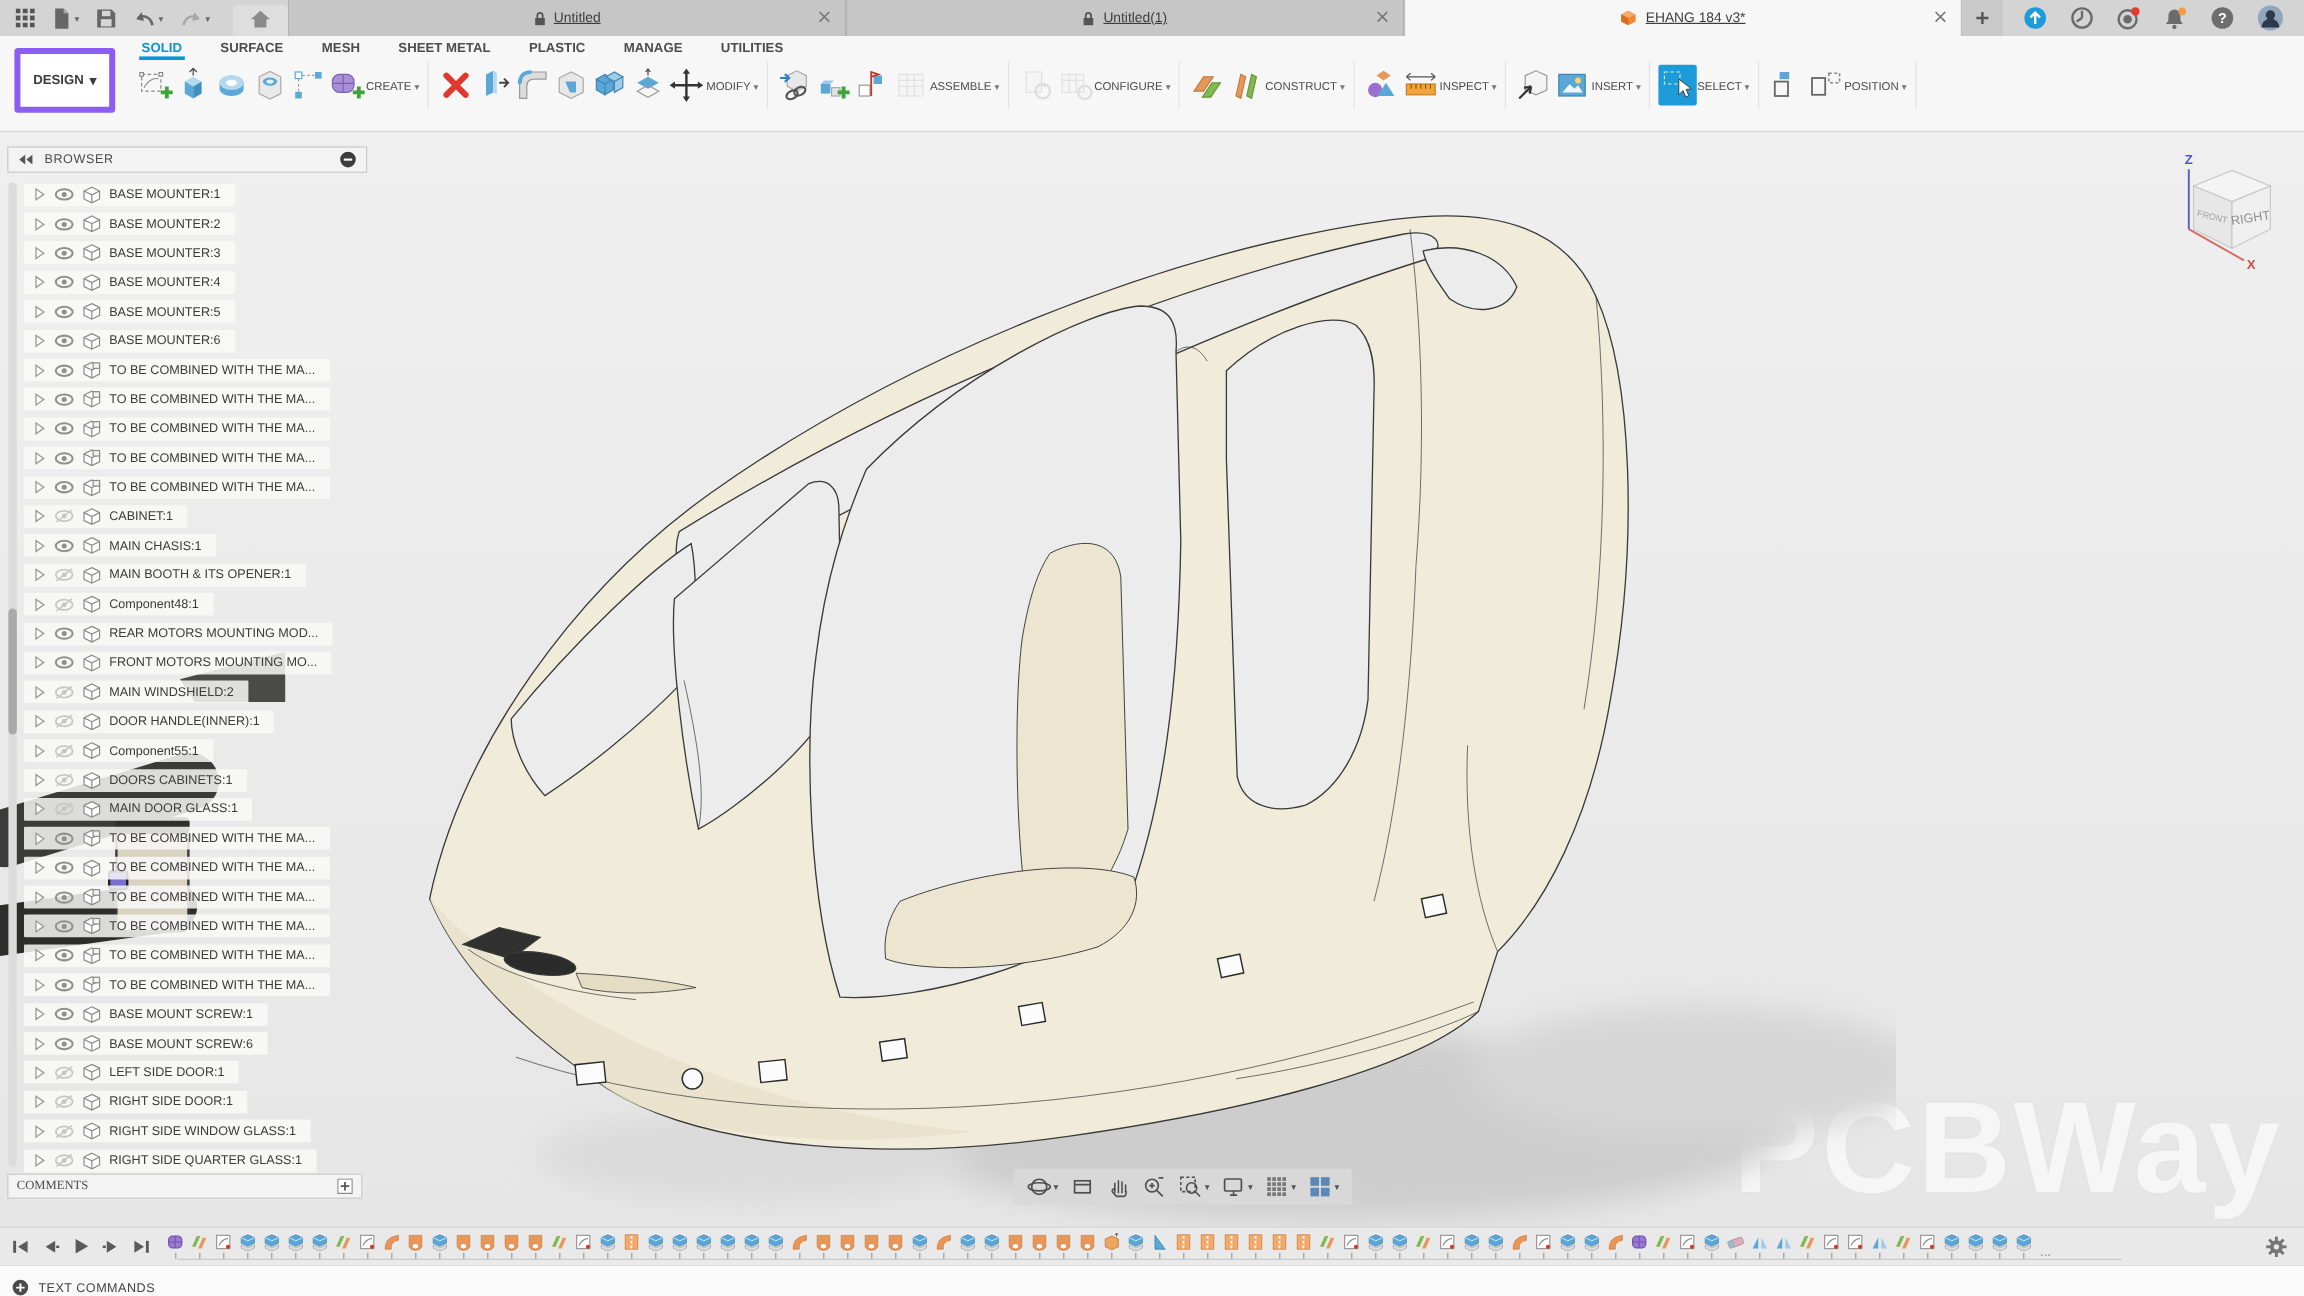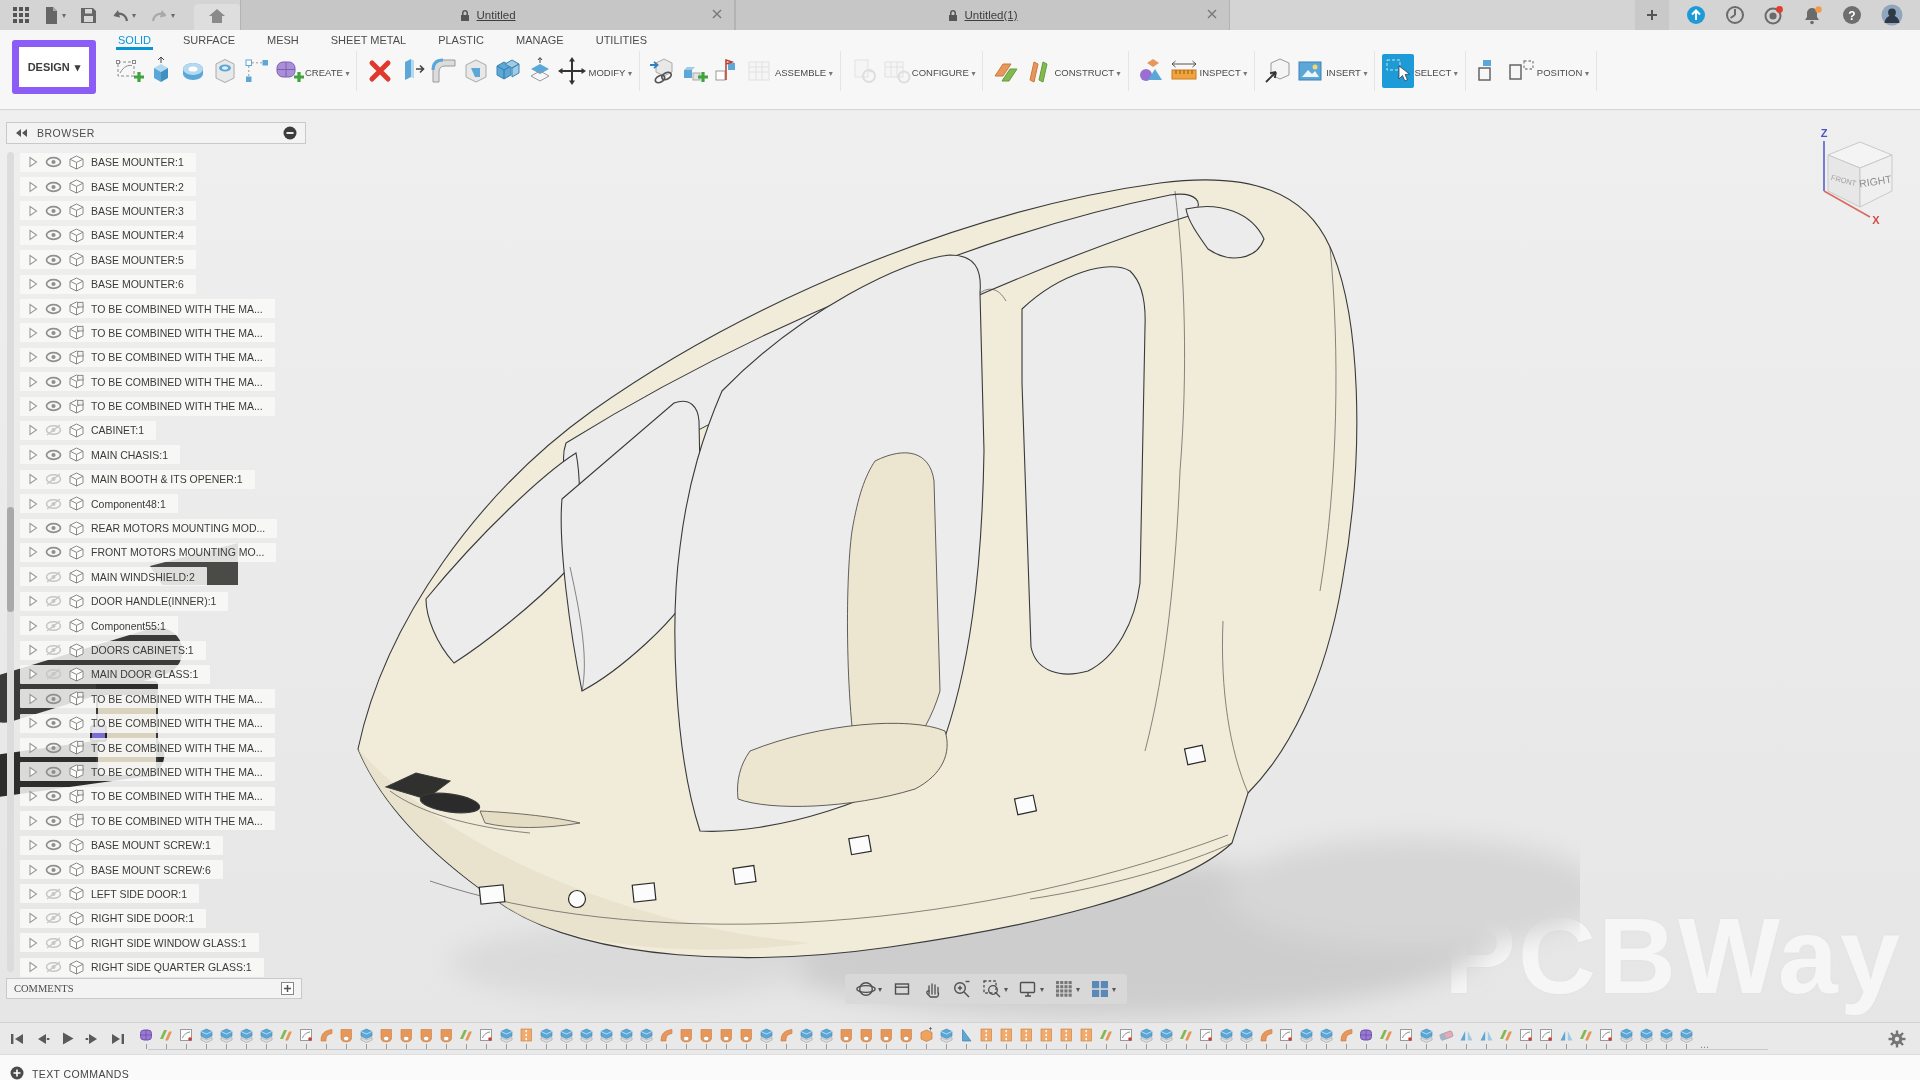--- a/index.html
+++ b/index.html
@@ -20,25 +20,25 @@
   .doc-tab.active { background:#f7f7f7; border-color:#c0c0c0; }
   .tab-label { font-size:11.5px; color:#3e3e3e;text-decoration:underline; }
   .tab-close { position:absolute; right:12px; top:9px; }
   #new-tab-btn { width:34px; display:flex; align-items:center; justify-content:center; background:#c9c9c9; }
   #topbar-right { display:flex; align-items:center; gap:9px; padding:0 12px; }
 
   
   #toolbar { position:absolute; left:0; top:30px; width:1920px; height:80px;
     background:#f7f7f7; border-bottom:1px solid #d6d6d6; z-index:19; }
   #design-box { position:absolute; left:12px; top:10px; width:84px; height:54px;
-    background:#fff; border:7px solid #8b5cf6; border-radius:3px;
+    background:#fff; border:5px solid #8b5cf6; border-radius:3px;
     display:flex; align-items:center; justify-content:center; gap:5px;
     font-size:11px; font-weight:bold; color:#3c3c3c; }
   #ribbon-tabs { position:absolute; left:116px; top:0px; height:20px; display:flex; gap:28px; align-items:flex-end; }
-  .ribbon-tab { font-size:11px; font-weight:normal; color:#4d4d4d; padding:3px 2px 1px; border-bottom:3px solid transparent; }
+  .ribbon-tab { font-size:11px; font-weight:bold; color:#4d4d4d; padding:3px 2px 1px; border-bottom:3px solid transparent; }
   .ribbon-tab.active { color:#0696d7; border-bottom:3px solid #0696d7; }
   #tb-groups { position:absolute; left:106px; top:21px; display:flex; }
   .tb-group { display:flex; flex-direction:row; align-items:center; padding:0 7px; border-right:1px solid #e4e4e4; }
   .tb-icons { display:flex; align-items:center; height:40px; }
   .tb-btn { width:32px; height:34px; display:flex; align-items:center; justify-content:center; border-radius:2px; }
   .tb-btn.disabled { opacity:.35; }
   .tb-btn.active { background:#1d9bd8; }
   .tb-label { font-size:9.5px; color:#4a4a4a; padding-top:2px; white-space:nowrap; }
   .tb-label .caret { font-size:8px; color:#777; }
 
@@ -191,20 +191,35 @@
             <path d="M2.8 6 V4 a2.2 2.2 0 0 1 4.4 0 V6" fill="none" stroke="#555" stroke-width="1.5"></path>
           </svg>
         </span>
         <span class="tab-label">Untitled(1)</span>
         <span class="tab-close">
           <svg width="10" height="10" viewBox="0 0 10 10">
             <path d="M1 1 L9 9 M9 1 L1 9" stroke="#777" stroke-width="1.4"></path>
           </svg>
         </span>
       </div>
+      <div class="doc-tab active">
+        <span>
+          <svg width="14" height="14" viewBox="0 0 14 14">
+            <path d="M7 1 L13 4 V10 L7 13 L1 10 V4 Z" fill="#f0883a"></path>
+            <path d="M7 1 L13 4 L7 7 L1 4 Z" fill="#f6a96b"></path>
+            <path d="M7 7 V13 L1 10 V4 Z" fill="#d96c1e"></path>
+          </svg>
+        </span>
+        <span class="tab-label">EHANG 184 v3*</span>
+        <span class="tab-close">
+          <svg width="10" height="10" viewBox="0 0 10 10">
+            <path d="M1 1 L9 9 M9 1 L1 9" stroke="#777" stroke-width="1.4"></path>
+          </svg>
+        </span>
+      </div>
     </div>
   <div id="new-tab-btn">
       <span>
         <svg width="14" height="14" viewBox="0 0 14 14">
           <path d="M7 2 V12 M2 7 H12" stroke="#555" stroke-width="2"></path>
         </svg>
       </span>
     </div>
   <div id="topbar-right">
       <div class="tb-ico">

